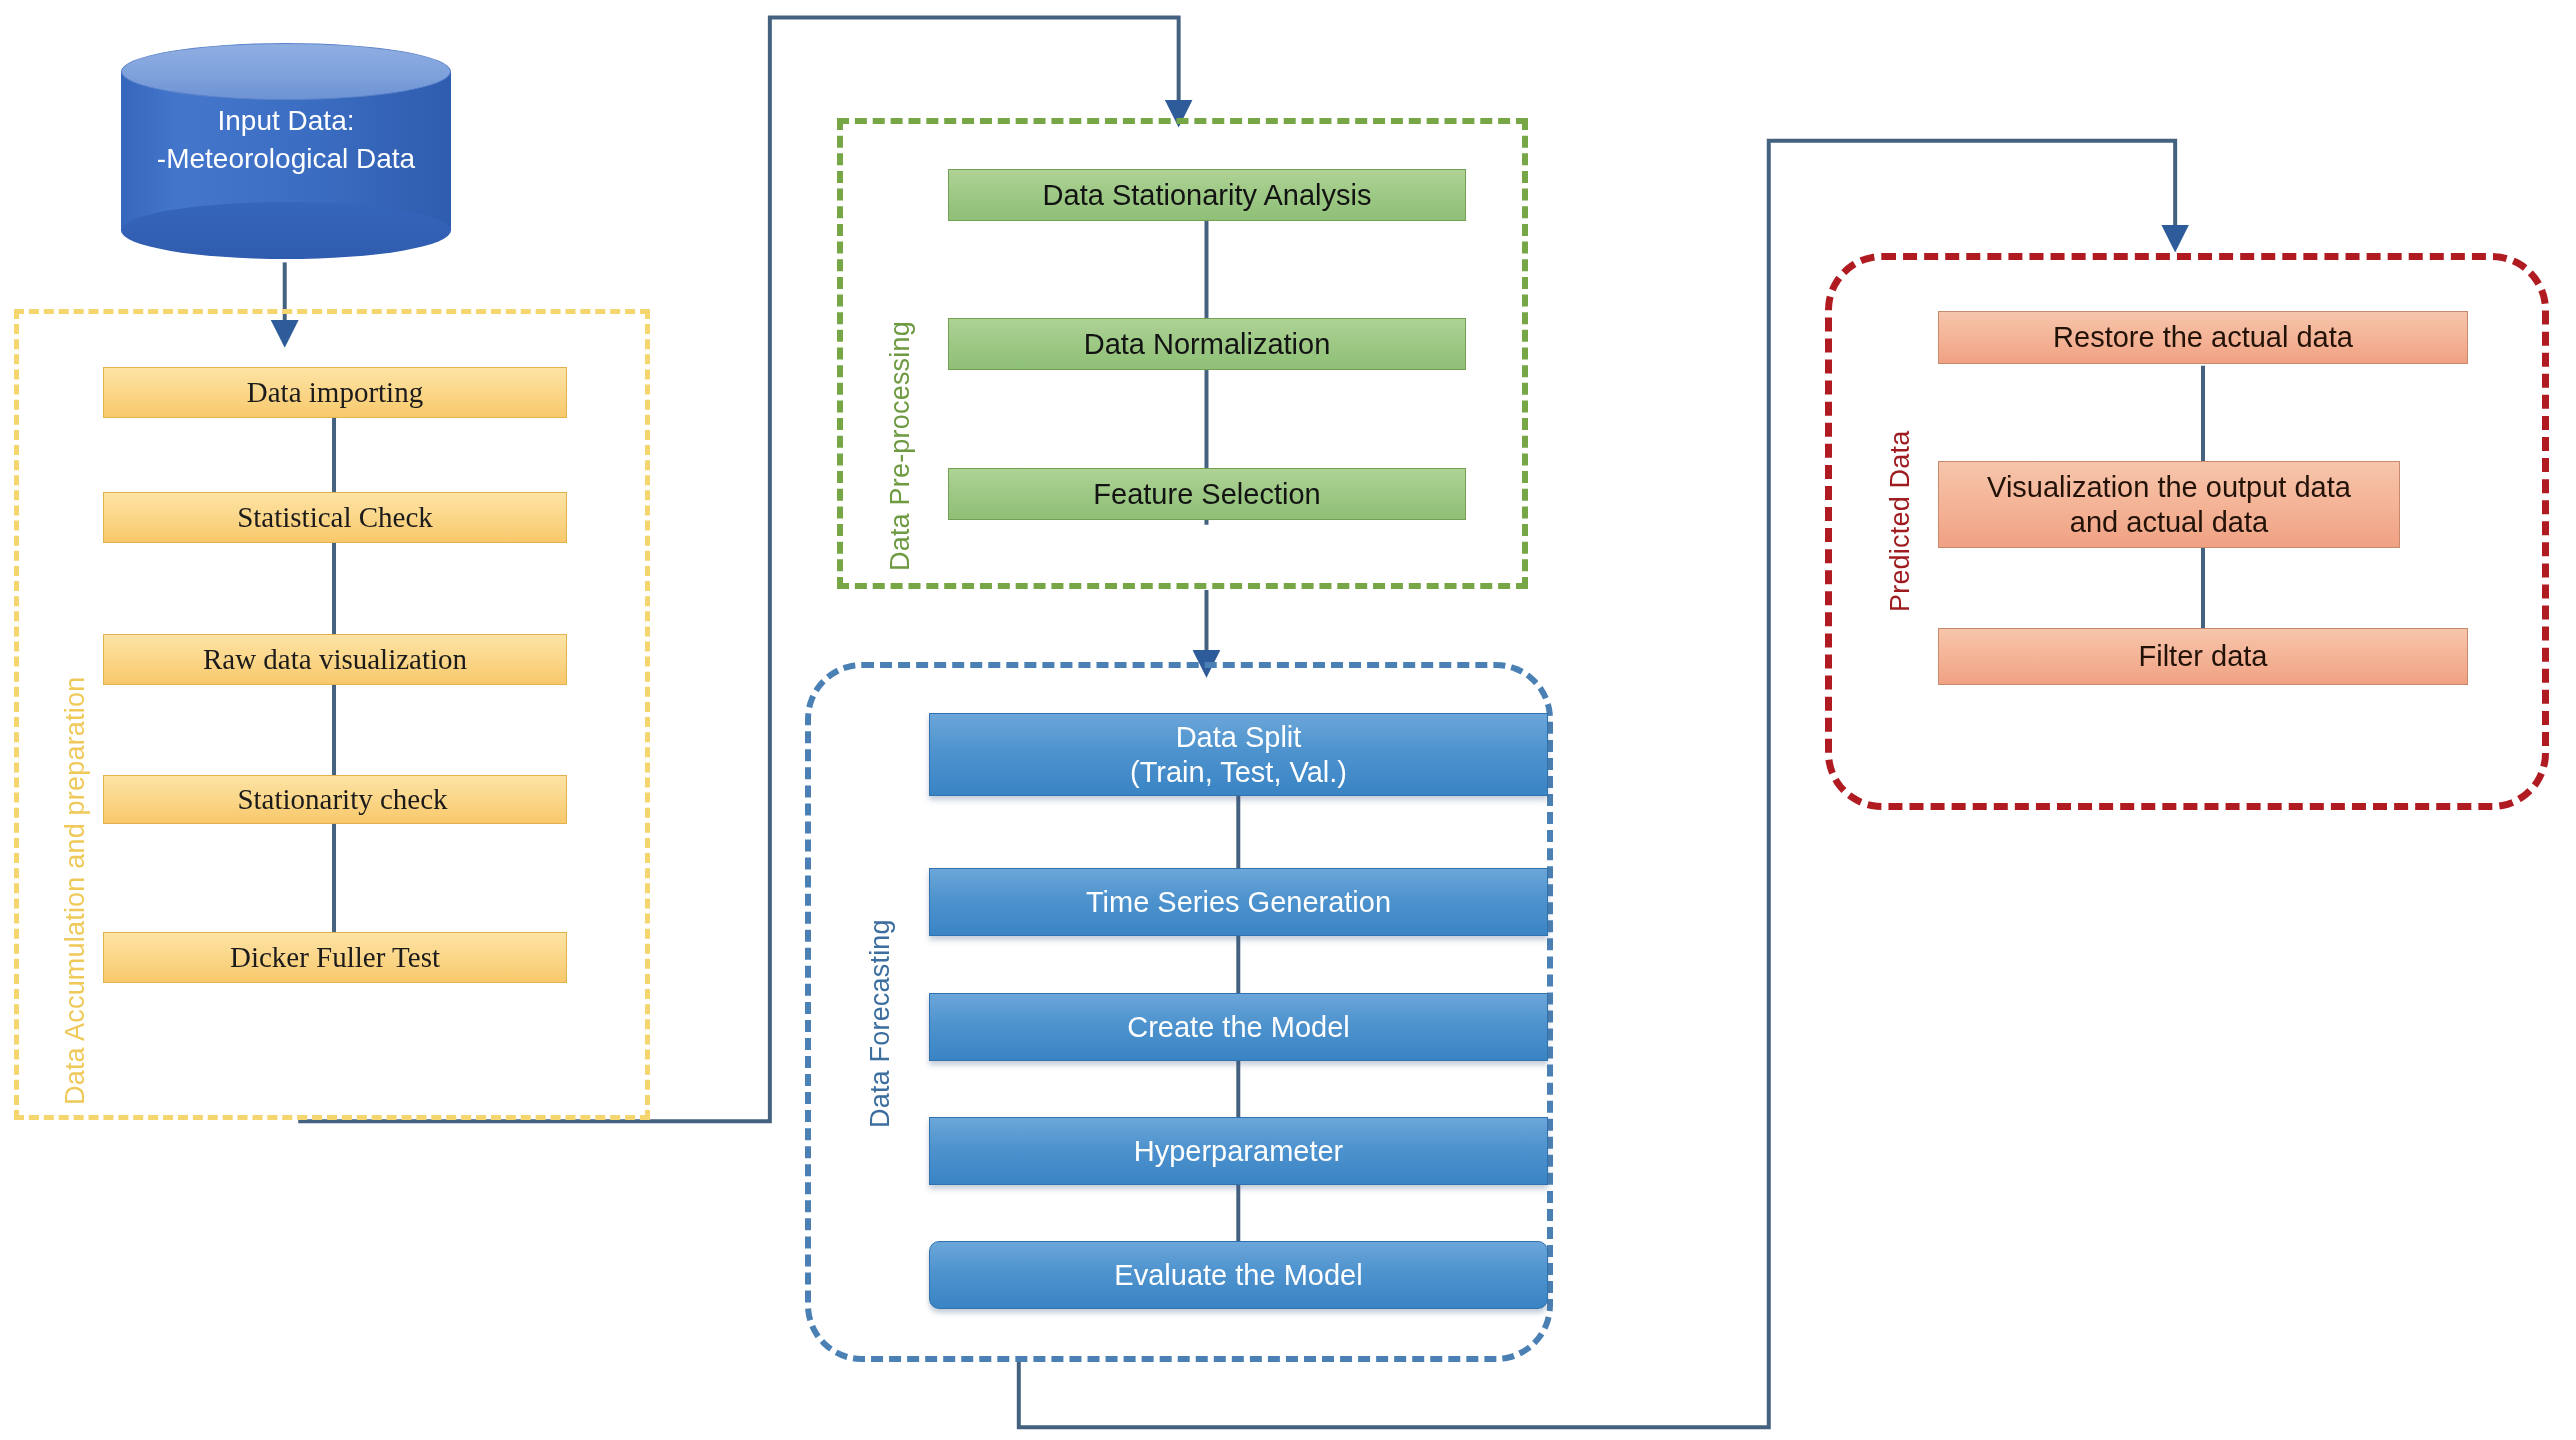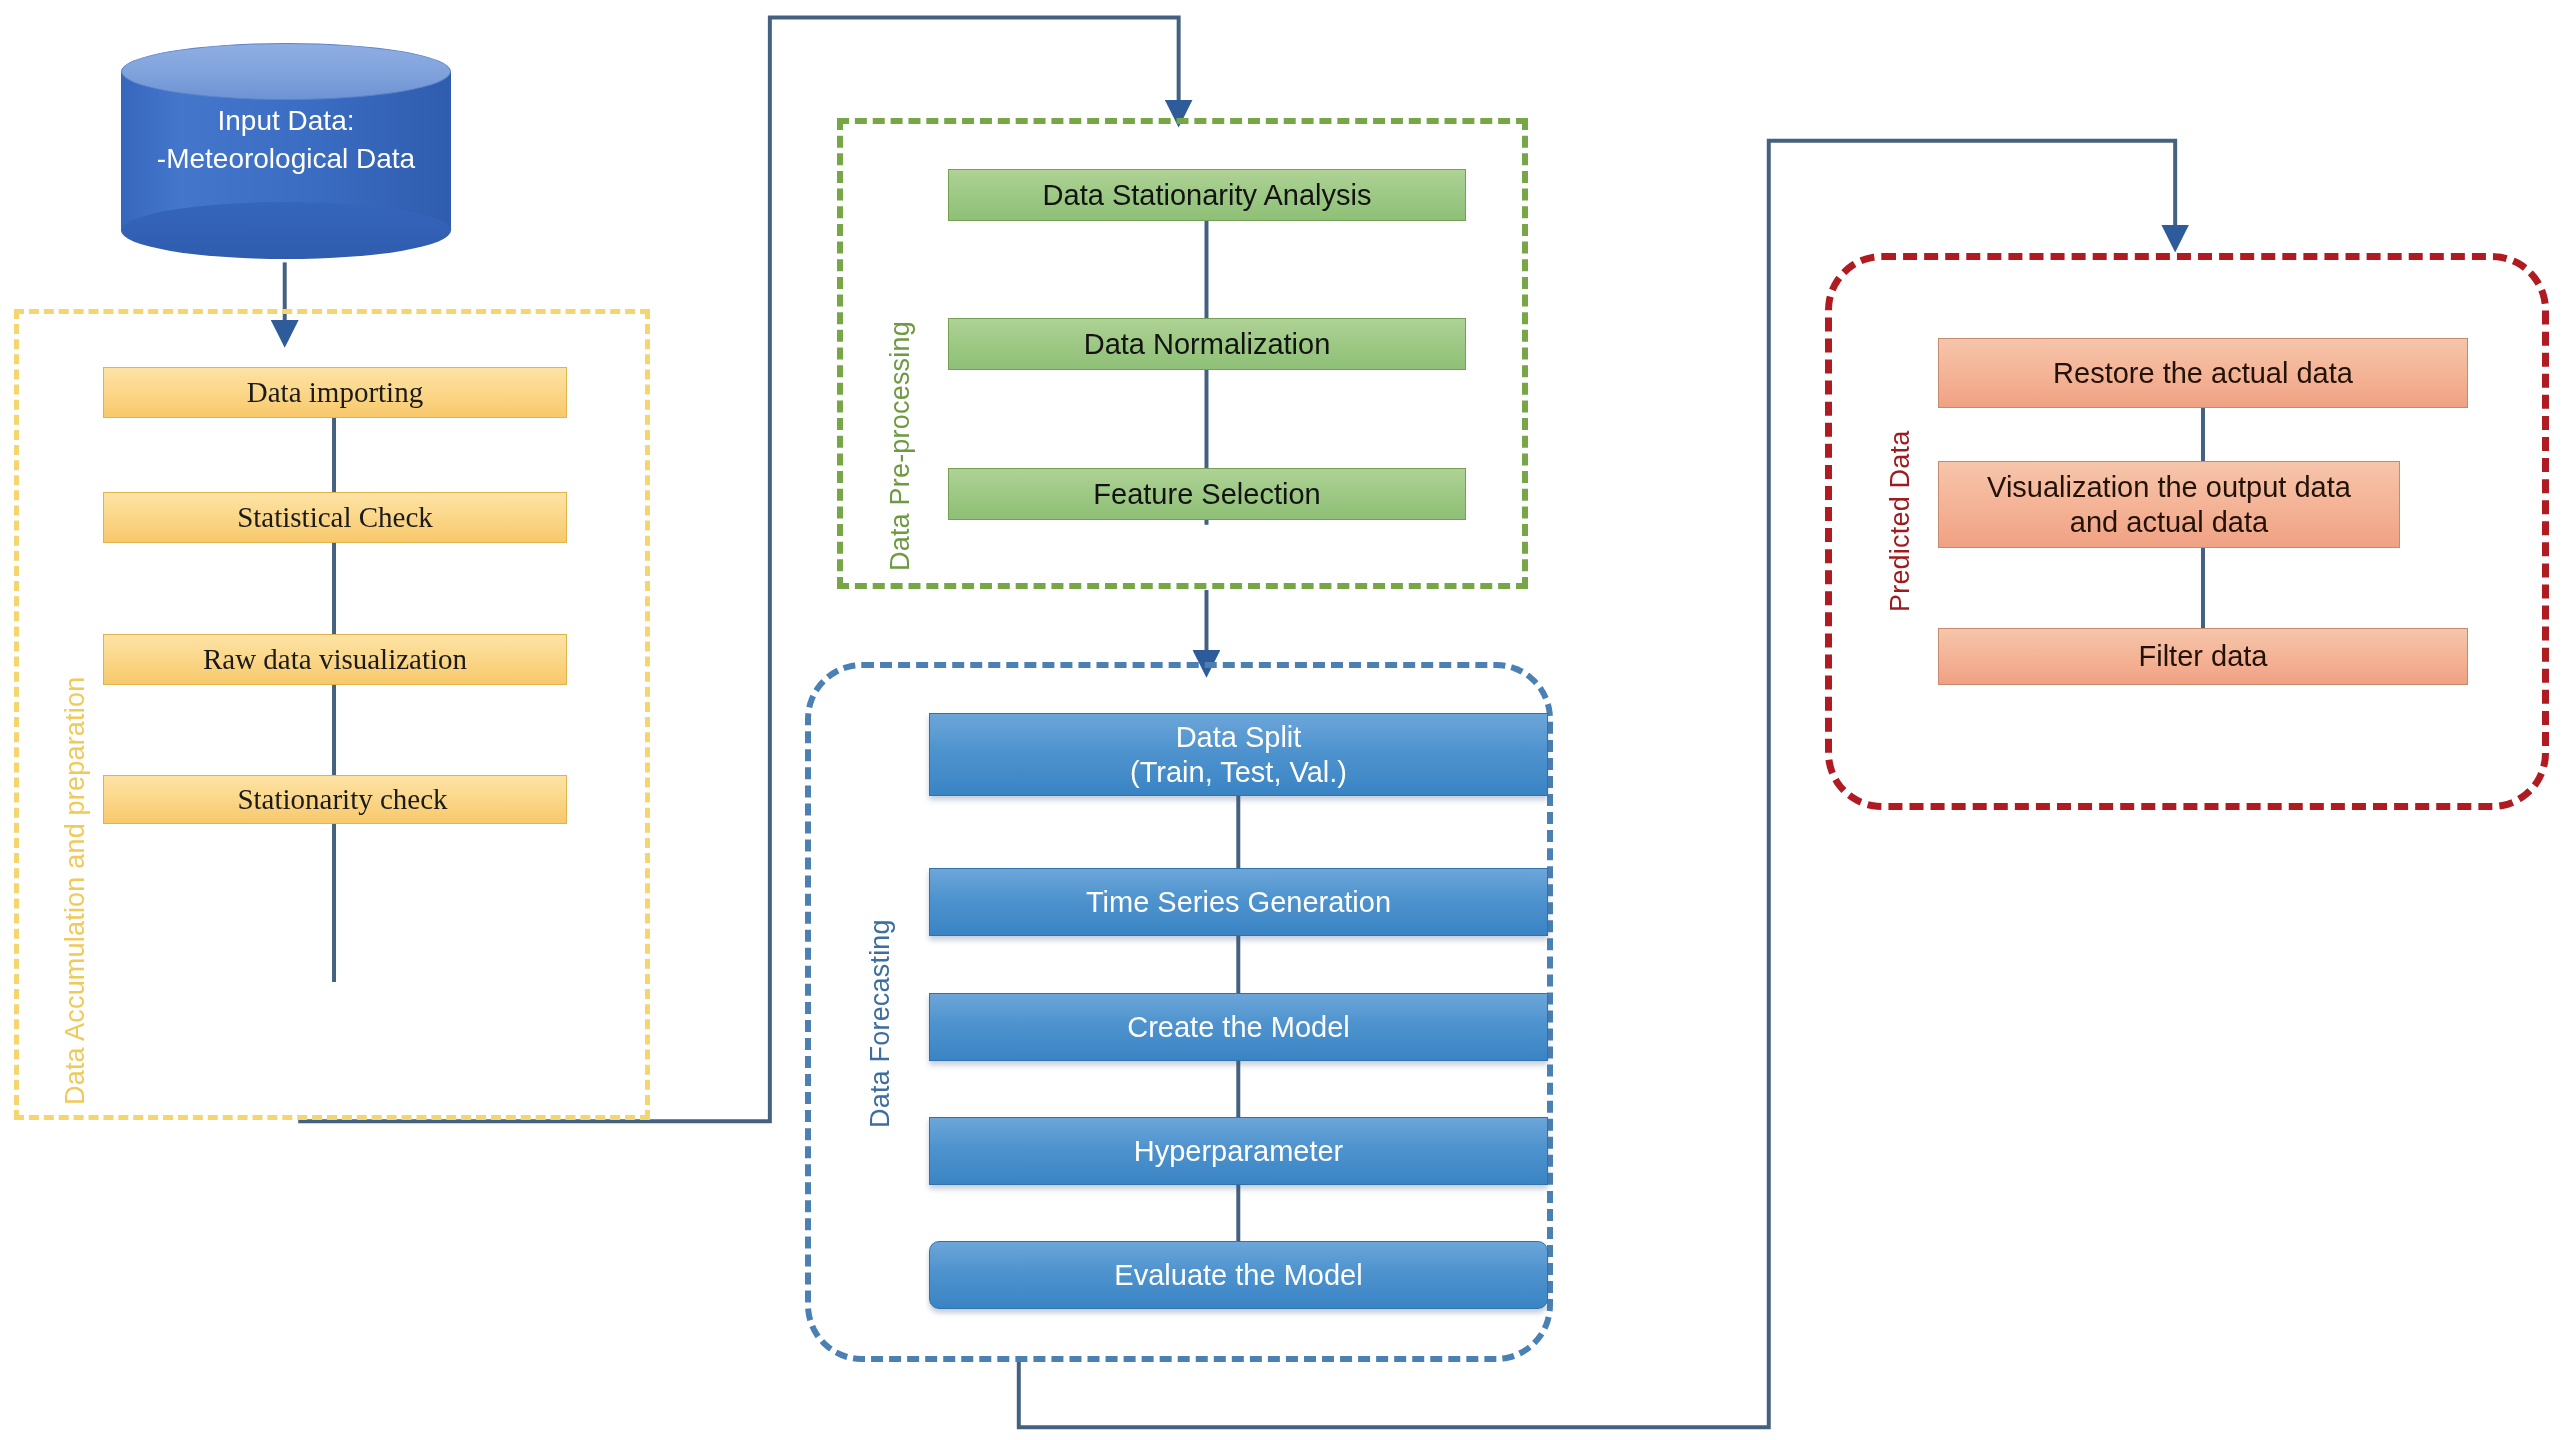--- a/index.html
+++ b/index.html
@@ -165,20 +165,21 @@
 -Meteorological Data</div>
   </div>
 
   <div class="group yellow" style="left:14.3px; top:309px; width:636px; height:811px;"></div>
   <div class="group-label yellow" style="left:60px; top:1105px;">Data Accumulation and preparation</div>
 
   <div class="node yellow" style="left:103px; top:367px; width:464px; height:51px;">Data importing</div>
   <div class="node yellow" style="left:103px; top:492px; width:464px; height:51px;">Statistical Check</div>
   <div class="node yellow" style="left:103px; top:634px; width:464px; height:51px;">Raw data visualization</div>
   <div class="node yellow" style="left:103px; top:775px; width:464px; height:49px;padding-left:15px;">Stationarity check</div>
+  <div class="node yellow" style="left:103px; top:932px; width:464px; height:51px;">Dicker Fuller Test</div>
 
   <div class="group green" style="left:837px; top:118px; width:691px; height:471px;"></div>
   <div class="group-label green" style="left:885px; top:571px;">Data Pre-processing</div>
 
   <div class="node green" style="left:948px; top:169px; width:518px; height:52px;">Data Stationarity Analysis</div>
   <div class="node green" style="left:948px; top:318px; width:518px; height:52px;">Data Normalization</div>
   <div class="node green" style="left:948px; top:468px; width:518px; height:52px;">Feature Selection</div>
 
   <div class="group blue" style="left:805px; top:662px; width:748px; height:700px;"></div>
   <div class="group-label blue" style="left:865px; top:1128px;">Data Forecasting</div>
@@ -186,19 +187,19 @@
   <div class="node blue" style="left:929px; top:713px; width:619px; height:83px;">Data Split
 (Train, Test, Val.)</div>
   <div class="node blue" style="left:929px; top:868px; width:619px; height:68px;">Time Series Generation</div>
   <div class="node blue" style="left:929px; top:993px; width:619px; height:68px;">Create the Model</div>
   <div class="node blue" style="left:929px; top:1117px; width:619px; height:68px;">Hyperparameter</div>
   <div class="node blue" style="left:929px; top:1241px; width:619px; height:68px;border-radius:10px;">Evaluate the Model</div>
 
   <div class="group red" style="left:1825px; top:253px; width:724px; height:557px;"></div>
   <div class="group-label red" style="left:1885px; top:612px;">Predicted Data</div>
 
-  <div class="node red" style="left:1938px; top:338px; width:530px; height:70px;">Restore the actual data</div>
+  <div class="node red" style="left:1938px; top:311px; width:530px; height:53px;">Restore the actual data</div>
   <div class="node red" style="left:1938px; top:461px; width:462px; height:87px;">Visualization the output data
 and actual data</div>
   <div class="node red" style="left:1938px; top:628px; width:530px; height:57px;">Filter data</div>
 
 </div>
 
 
 </body></html>

